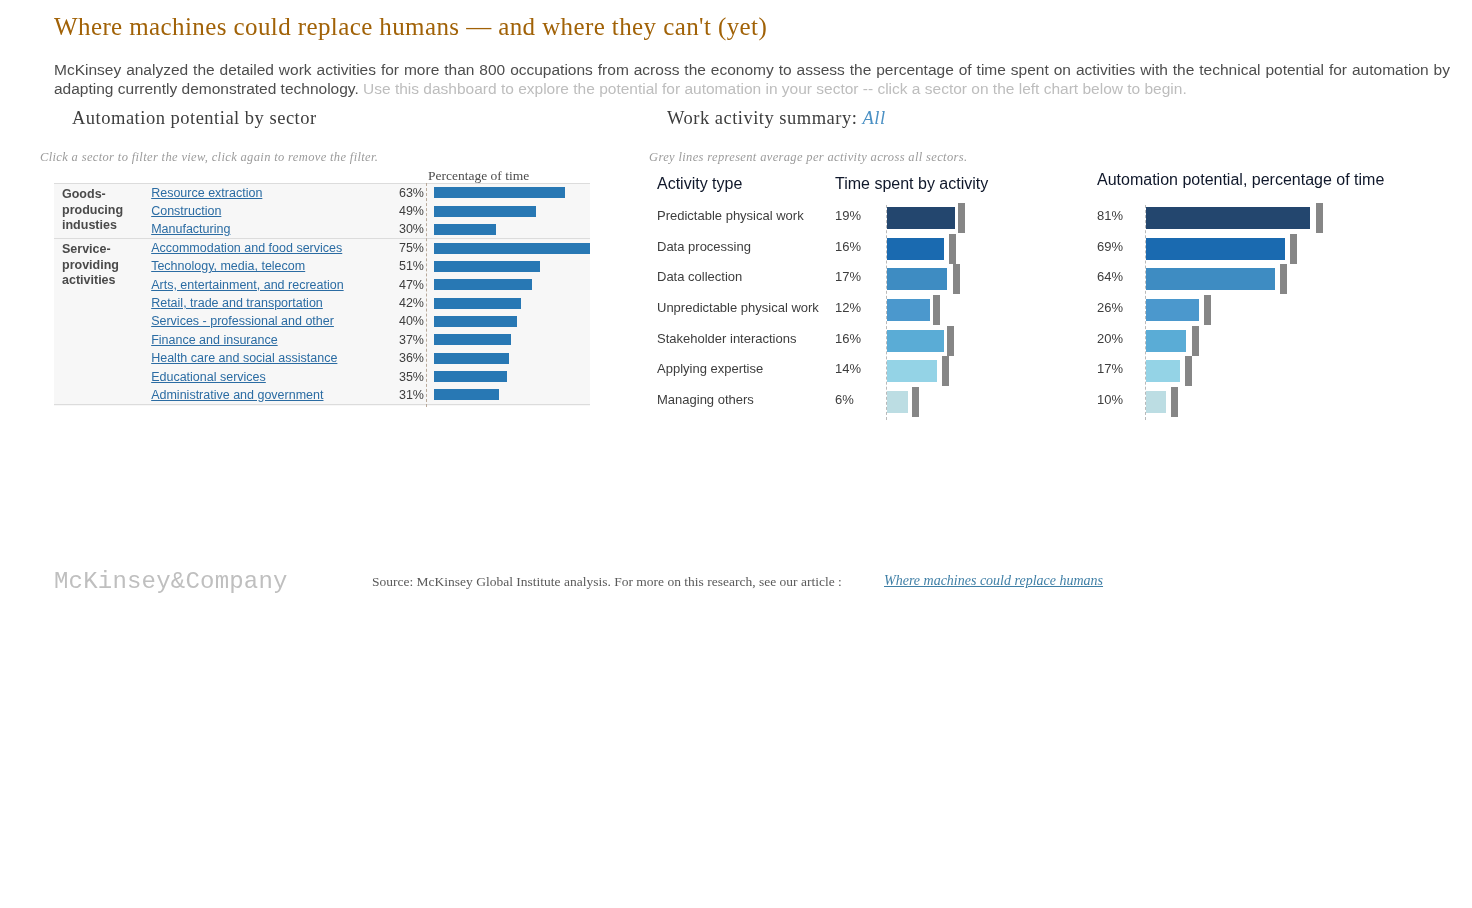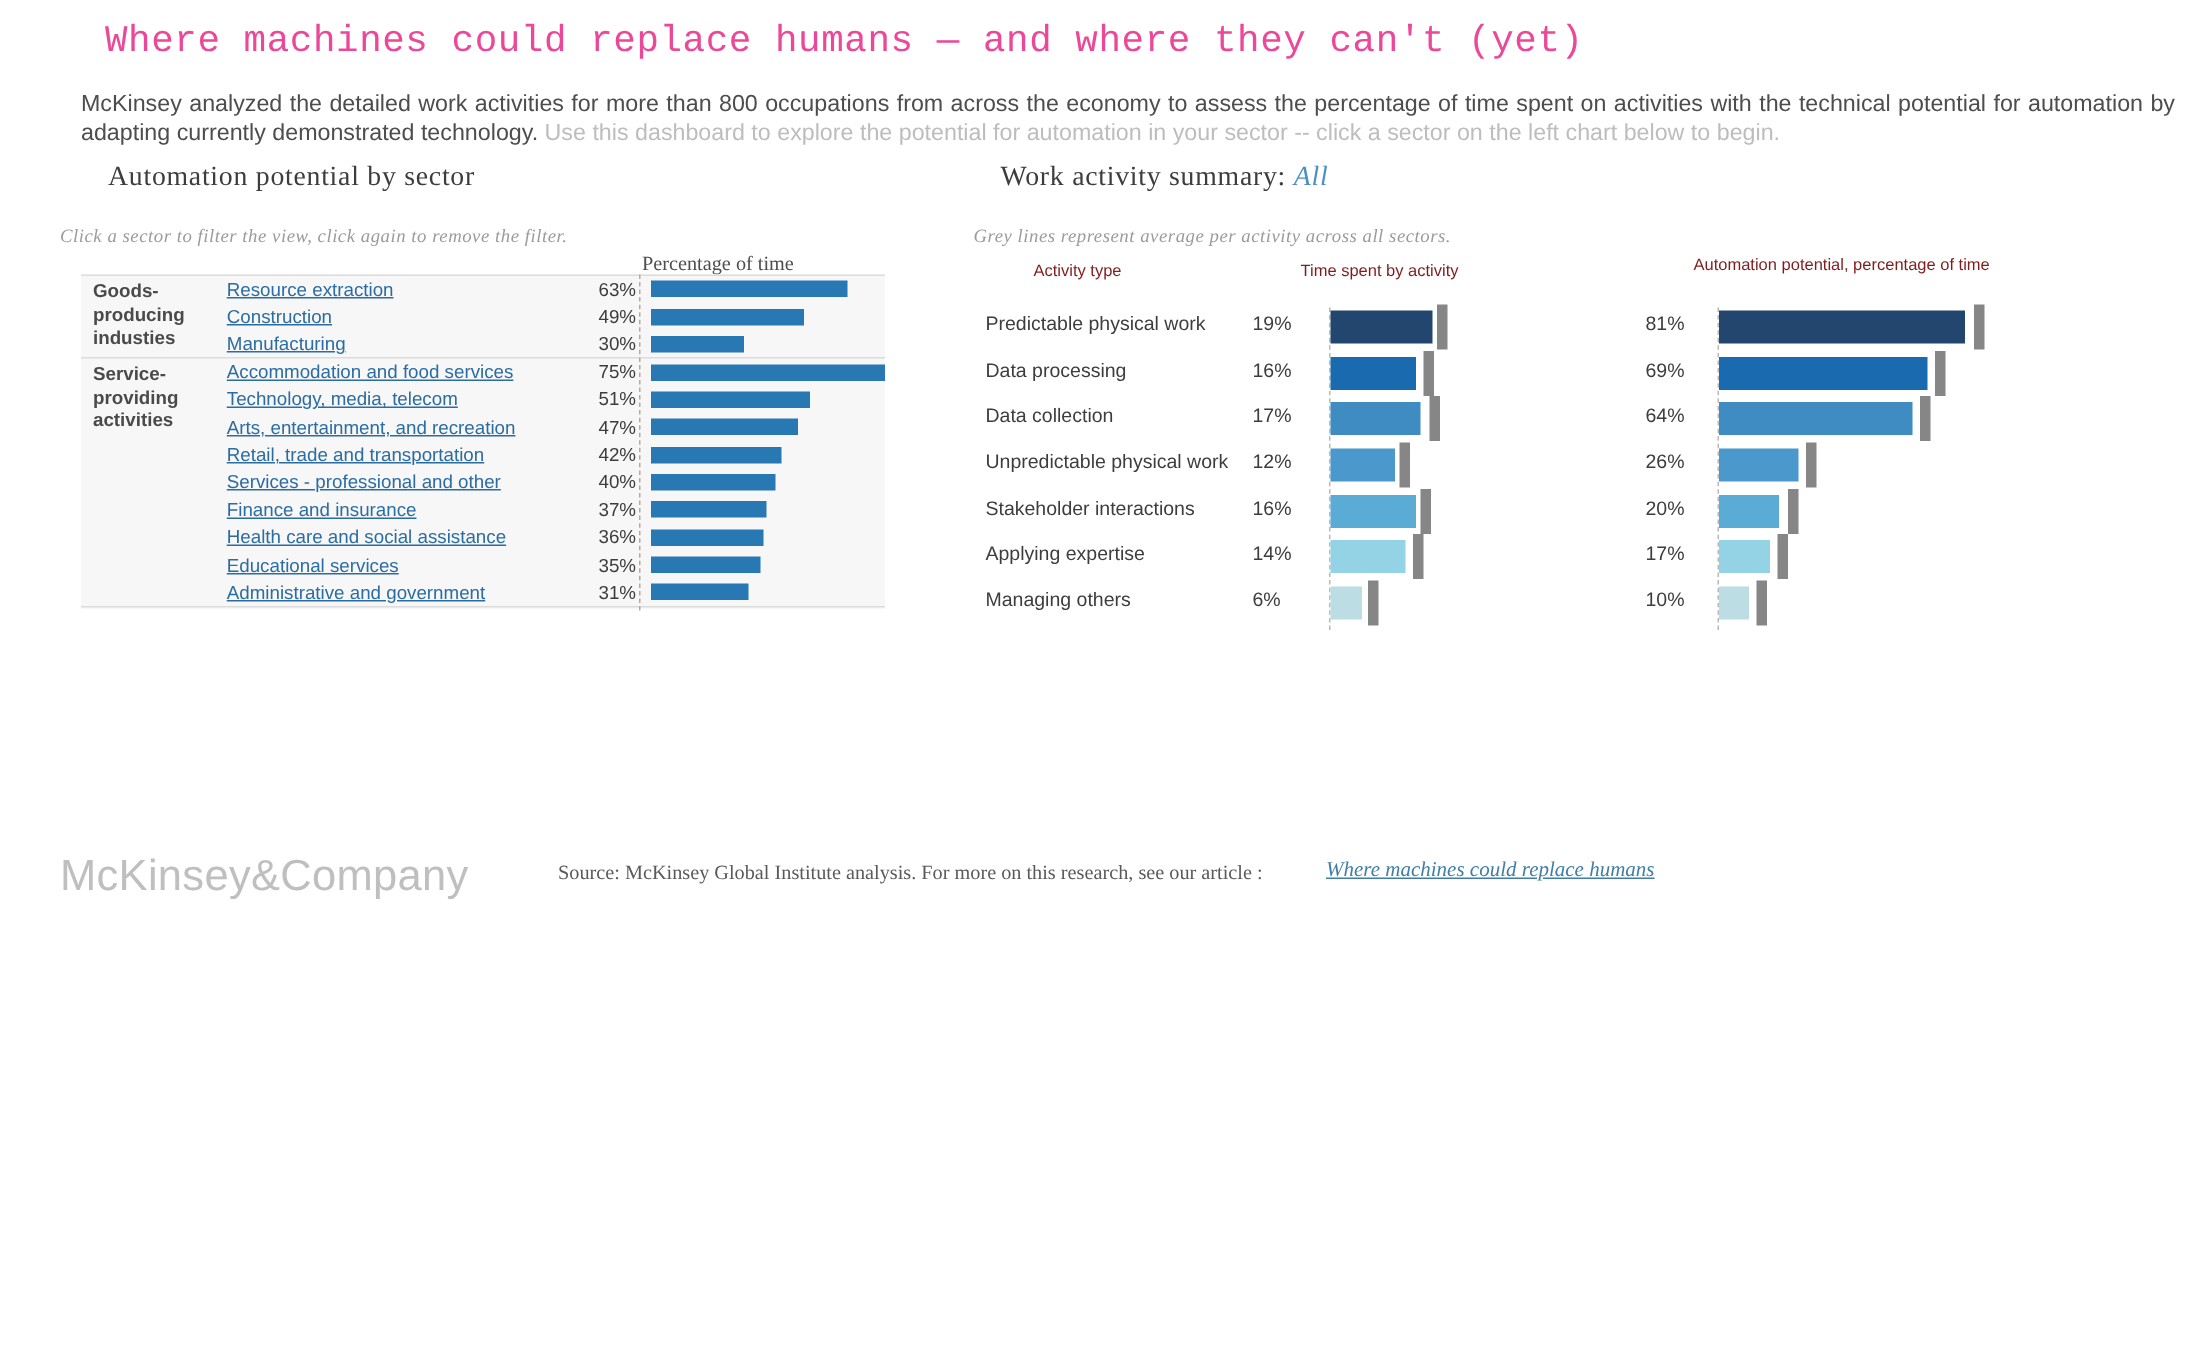--- a/index.html
+++ b/index.html
@@ -13,25 +13,25 @@
     height: 908px;
     position: relative;
     font-family: "Liberation Sans", sans-serif;
     color: #333333;
     overflow: hidden;
   }
 
   
   .page-title {
     position: absolute;
-    left: 70px;
+    left: 54px;
     top: 13px;
-    font-family: Liberation Mono, monospace;
+    font-family: Liberation Serif, serif;
     font-size: 25px;
-    color: #ec4899;
+    color: #a16207;
     letter-spacing: 0.4px;
     white-space: nowrap;
   }
   .intro {
     position: absolute;
     left: 54px;
     top: 60px;
     width: 1396px;
     font-family: Liberation Sans, sans-serif;
     font-size: 15.5px;
@@ -140,24 +140,23 @@
     height: 224px;
     border-left: 1px dashed #b9a99a;
   }
 
   
   #right-title { left: 649px; top: 108px; }
   #right-sub   { left: 649px; top: 150px; }
 
   .col-head {
     position: absolute;
-    font-size: 11px;
-    color: #7f1d1d;
-    white-space: nowrap;
-    margin-left: 32px;
+    font-size: 16px;
+    color: #0f172a;
+    white-space: nowrap;
   }
   #head-activity  { left: 657px;  top: 175px; }
   #head-time      { left: 835px;  top: 175px; }
   #head-auto      { left: 1097px; top: 171px; }
 
   #activity-rows { position: absolute; left: 0; top: 205px; }
   .act-row { position: relative; height: 30.7px; }
 
   .act-label {
     position: absolute;
@@ -217,24 +216,24 @@
     left: 1145px;
     top: 0px;
     width: 0;
     height: 215px;
     border-left: 1px dashed #b9b9b9;
   }
 
   
   #logo {
     position: absolute;
-    left: 40px;
+    left: 54px;
     top: 568px;
-    font-family: Liberation Sans, sans-serif;
-    font-size: 29px;
+    font-family: Liberation Mono, monospace;
+    font-size: 24px;
     color: #bfbfbf;
     letter-spacing: 0.2px;
     white-space: nowrap;
   }
   #source {
     position: absolute;
     left: 372px;
     top: 574px;
     font-family: "Liberation Serif", serif;
     font-size: 13.5px;

